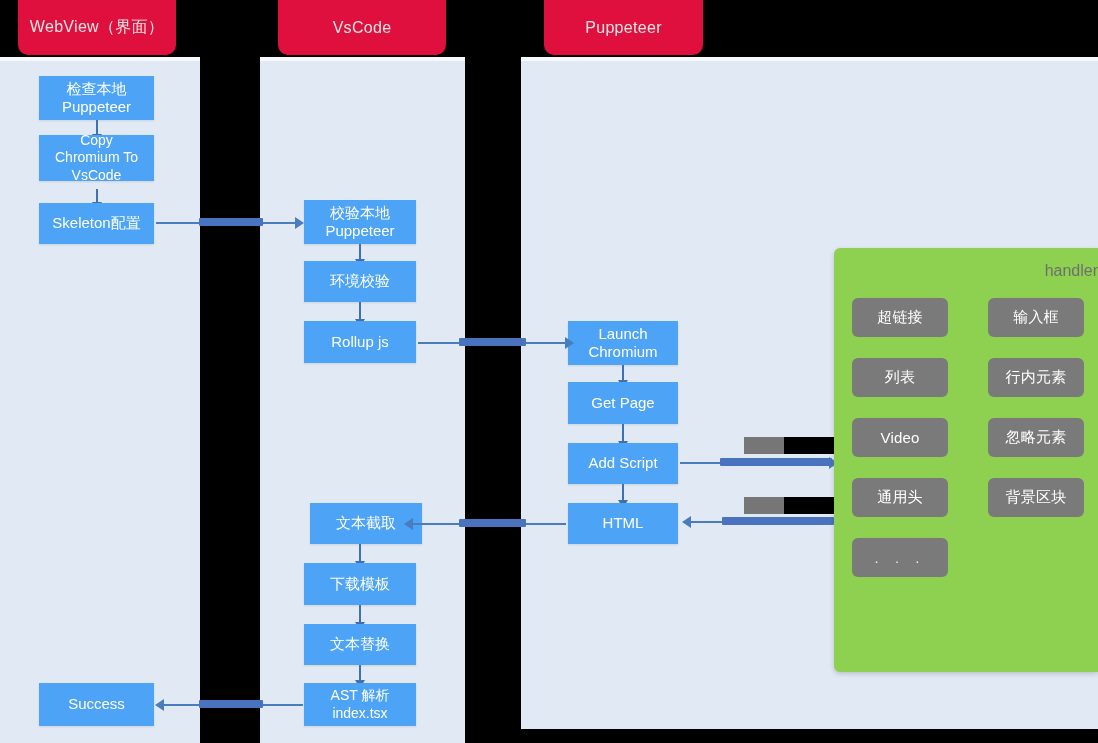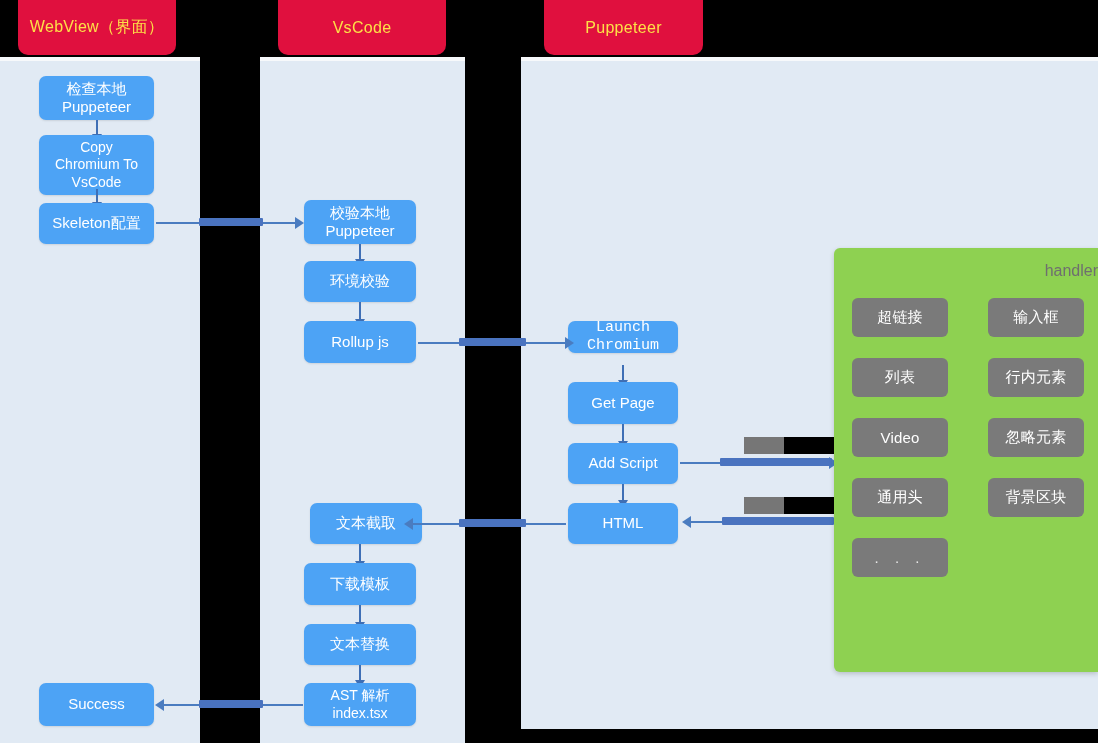--- a/index.html
+++ b/index.html
@@ -45,37 +45,37 @@
   .bb-bottom-right { left: 722px; top: 729px; width: 376px; height: 14px; }
 
   
   .tab {
     position: absolute;
     top: 0px;
     height: 55px;
     background: #e0103e;
     border-bottom-left-radius: 10px;
     border-bottom-right-radius: 10px;
-    color: #fde047;
+    color: #e5e5e5;
     display: flex;
     align-items: center;
     justify-content: center;
     font-size: 16px;
     letter-spacing: .3px;
   }
   .tab.t1 { left: 18px;  width: 158px; }
   .tab.t2 { left: 278px; width: 168px; }
   .tab.t3 { left: 544px; width: 159px; }
 
   
   .node {
     position: absolute;
     background: #4da3f5;
     color: #ffffff;
-    border-radius: 7px;
+    border-radius: 0;
     display: flex;
     align-items: center;
     justify-content: center;
     text-align: center;
     font-size: 15px;
     line-height: 1.22;
     padding: 4px 6px;
     white-space: pre-line;
     box-shadow: 0 1px 2px rgba(0,0,0,.10);
   }
@@ -191,21 +191,21 @@
       <span>VsCode</span>
     </div>
   <div class="tab t3">
       <span>Puppeteer</span>
     </div>
 
   <div class="node" style="left:39px;  top:76px;  width:115px; height:44px;">检查本地
 Puppeteer</div>
   <div class="varrow" style="left:96px; top:120px; height:15px;"></div>
 
-  <div class="node" style="left:39px;  top:135px; width:115px; height:60px; font-size:14px;">Copy
+  <div class="node" style="left:39px;  top:135px; width:115px; height:46px; font-size:14px;">Copy
 Chromium To
 VsCode</div>
   <div class="varrow" style="left:96px; top:189px; height:14px;"></div>
 
   <div class="node" style="left:39px;  top:203px; width:115px; height:41px;">Skeleton配置</div>
 
   <div class="node" style="left:39px;  top:683px; width:115px; height:43px;">Success</div>
 
   <div class="node" style="left:304px; top:200px; width:112px; height:44px;">校验本地
 Puppeteer</div>
@@ -221,21 +221,21 @@
 
   <div class="node" style="left:304px; top:563px; width:112px; height:42px;">下载模板</div>
   <div class="varrow" style="left:359px; top:605px; height:18px;"></div>
 
   <div class="node" style="left:304px; top:624px; width:112px; height:41px;">文本替换</div>
   <div class="varrow" style="left:359px; top:665px; height:16px;"></div>
 
   <div class="node" style="left:304px; top:683px; width:112px; height:43px; font-size:14px;">AST 解析
 index.tsx</div>
 
-  <div class="node" style="left:568px; top:321px; width:110px; height:32px;font-family:Liberation Mono, monospace;">Launch
+  <div class="node" style="left:568px; top:321px; width:110px; height:44px;">Launch
 Chromium</div>
   <div class="varrow" style="left:622px; top:365px; height:16px;"></div>
 
   <div class="node" style="left:568px; top:382px; width:110px; height:42px;">Get Page</div>
   <div class="varrow" style="left:622px; top:424px; height:18px;"></div>
 
   <div class="node" style="left:568px; top:443px; width:110px; height:41px;">Add Script</div>
   <div class="varrow" style="left:622px; top:484px; height:17px;"></div>
 
   <div class="node" style="left:568px; top:503px; width:110px; height:41px;">HTML</div>

